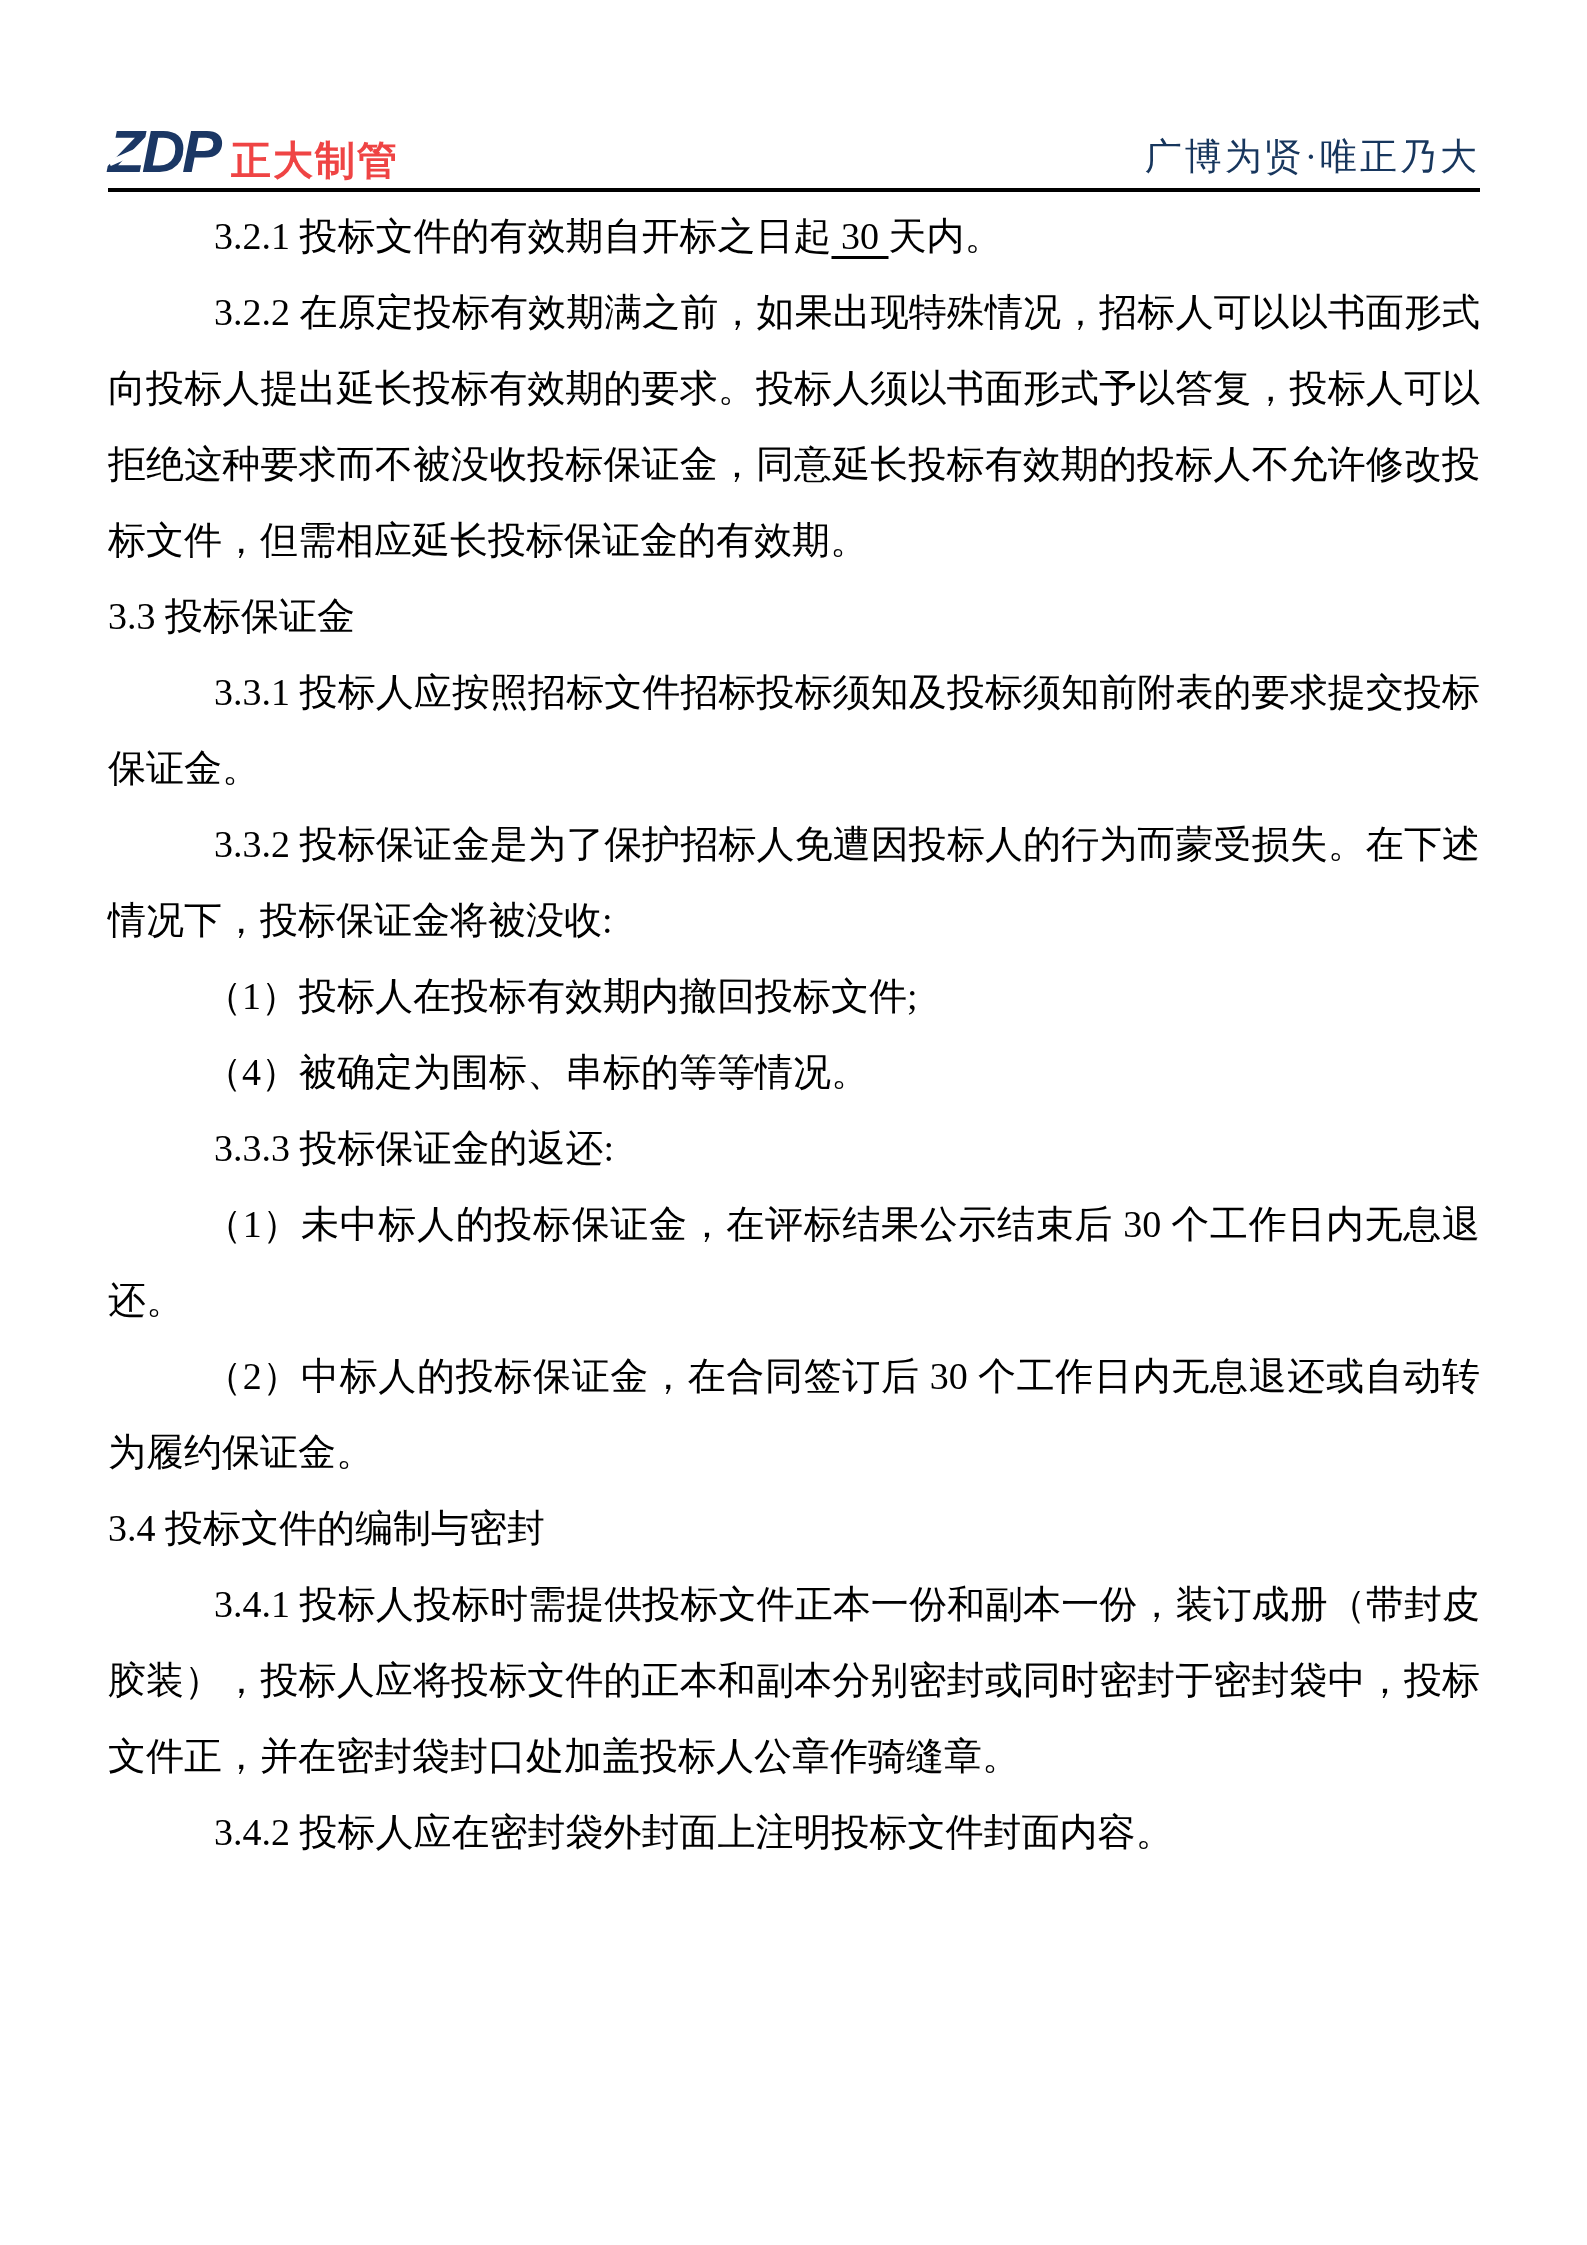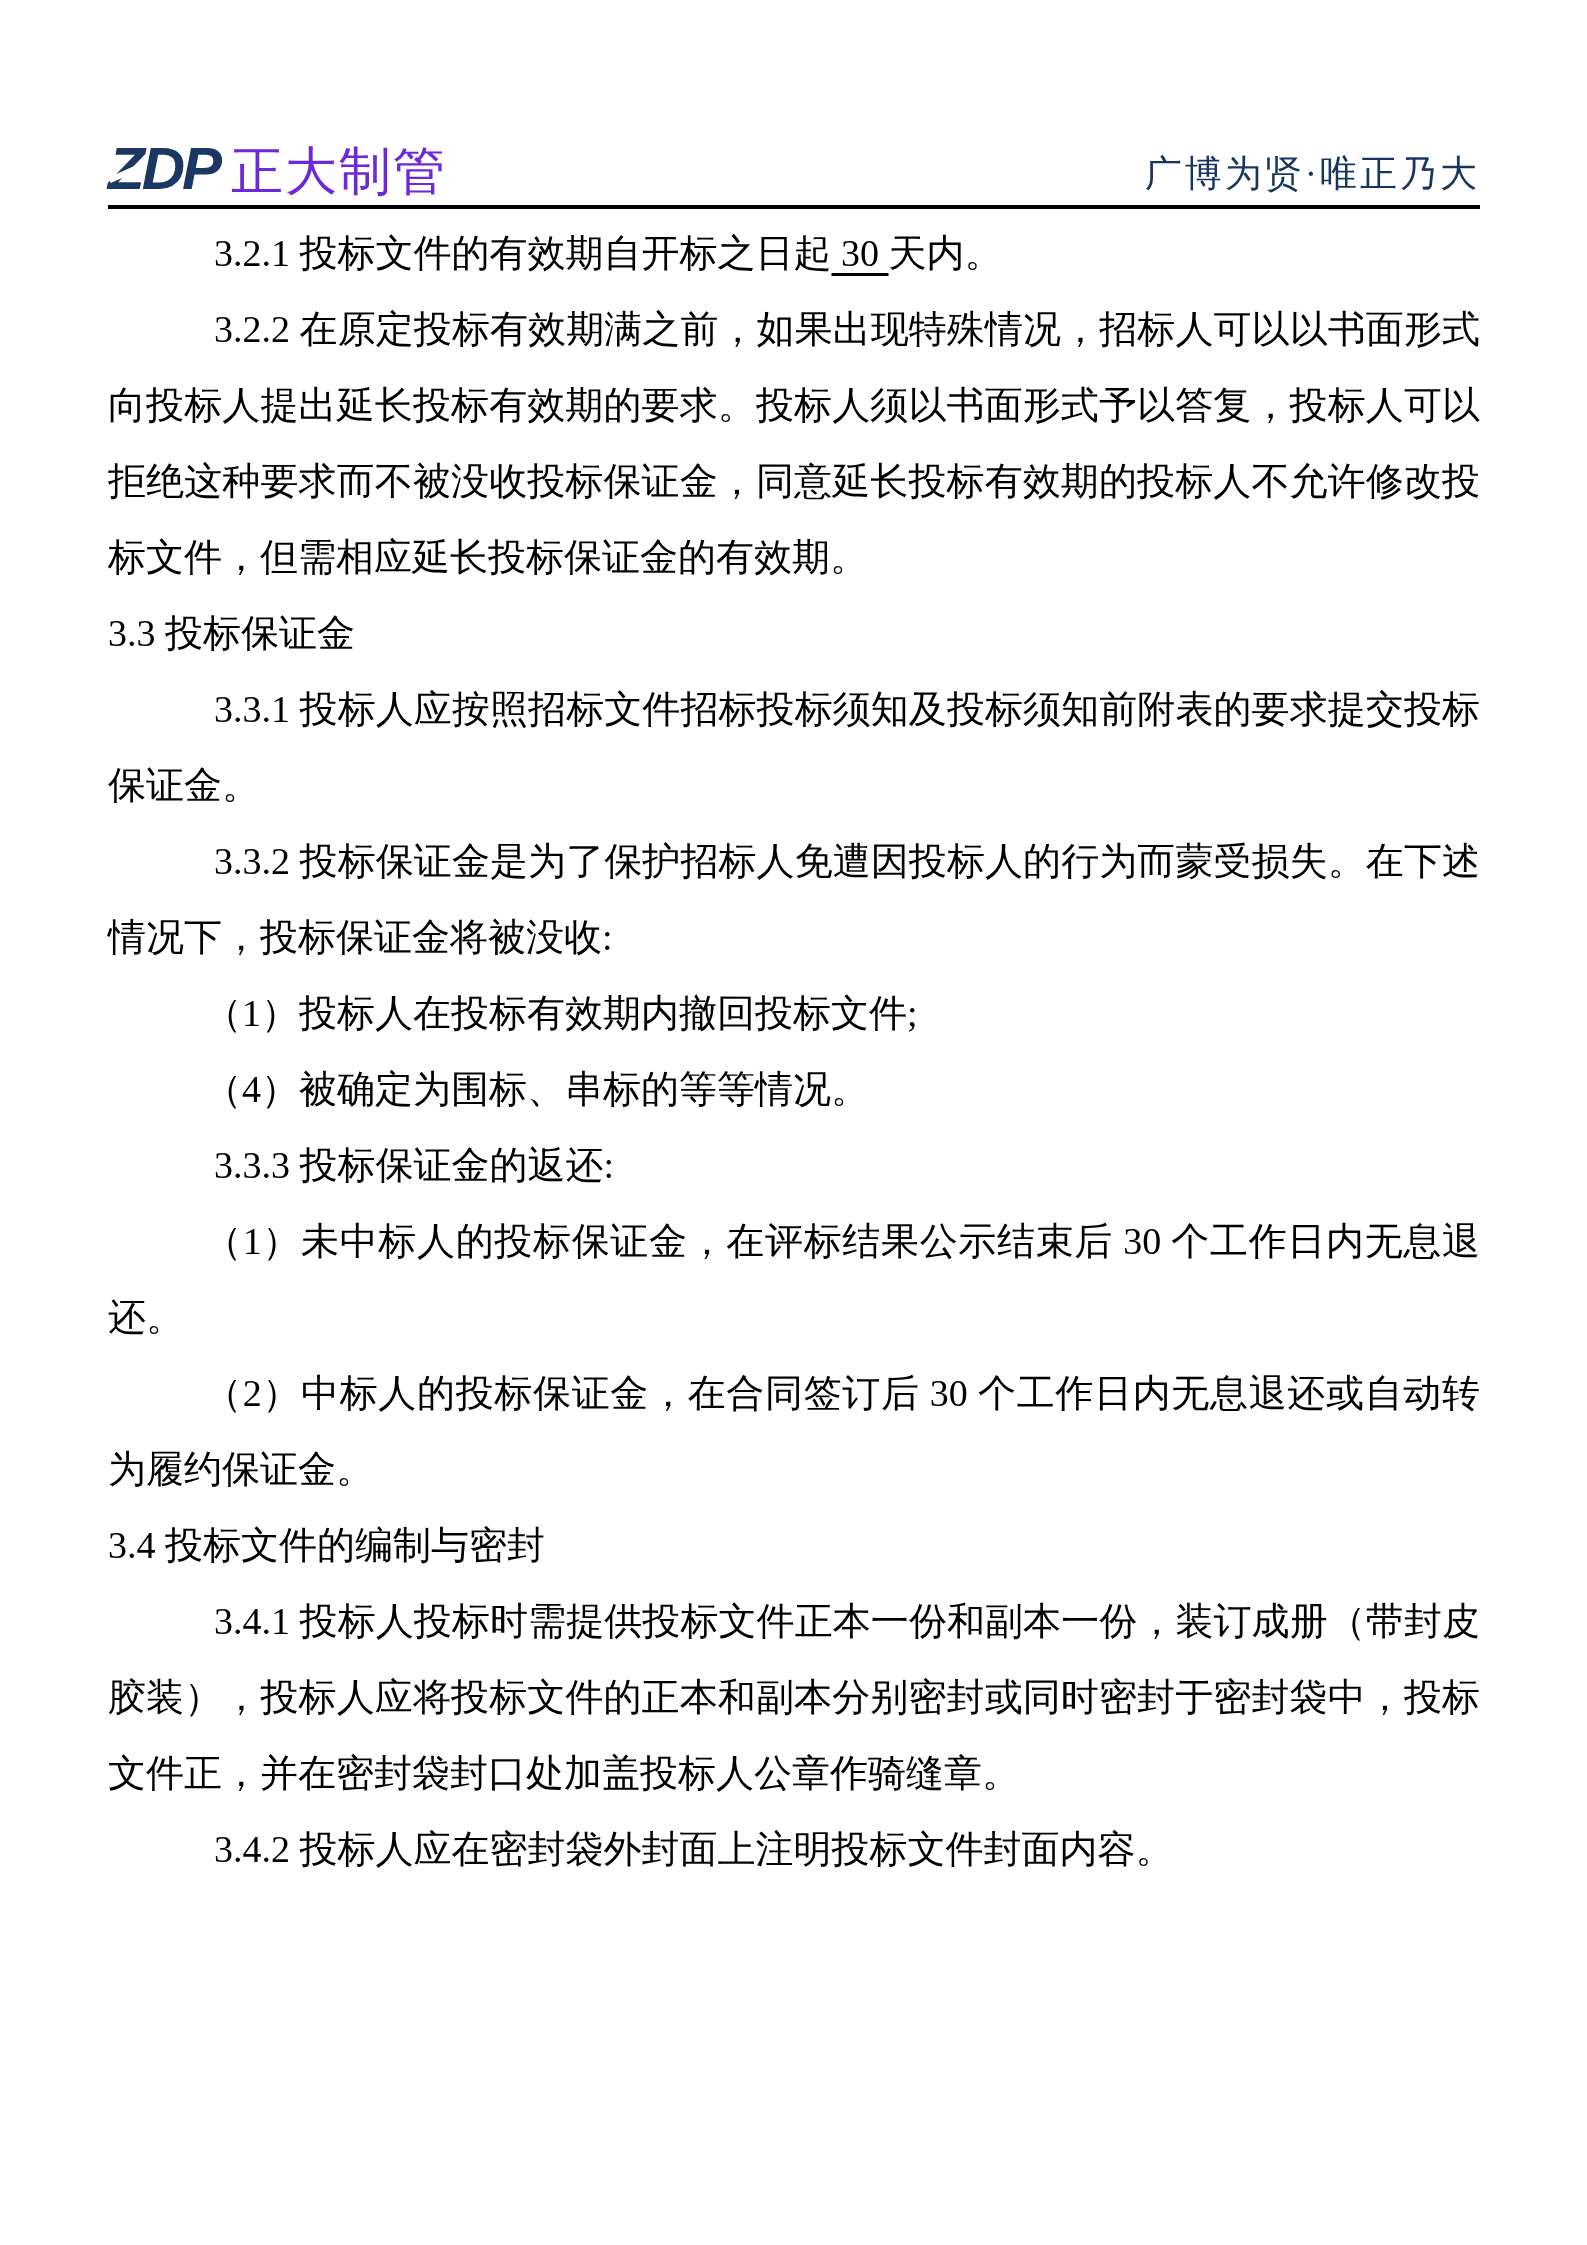--- a/index.html
+++ b/index.html
@@ -6,21 +6,20 @@
   .page {
     position: relative;
     width: 1587px;
     height: 1863px;
     background: #ffffff;
     box-sizing: border-box;
     padding: 0 107px 10px 108px;
     overflow: hidden;
     font-family: "Liberation Serif", serif;
     color: #000000;
-    margin-top: 17px;
   }
   .header {
     display: flex;
     justify-content: space-between;
     align-items: flex-end;
     padding-top: 126px;
   }
   .logo { display: flex; align-items: flex-end; }
   .logo-zdp {
     position: relative;
@@ -38,25 +37,25 @@
     position: absolute;
     left: 0px;
     top: 27px;
     width: 36px;
     height: 6px;
     background: #ffffff;
     transform: rotate(-24deg);
   }
   .logo-name {
     font-family: "Liberation Sans", sans-serif;
-    font-weight: normal;
-    font-size: 52px;
+    font-weight: bold;
+    font-size: 40px;
     line-height: 0.92;
     letter-spacing: 2px;
-    color: #6d28d9;
+    color: #ef4444;
   }
   .tagline {
     font-family: "Liberation Serif", serif;
     font-weight: normal;
     font-size: 37px;
     line-height: 1;
     letter-spacing: 3px;
     color: #17365d;
     padding-bottom: 4px;
   }

